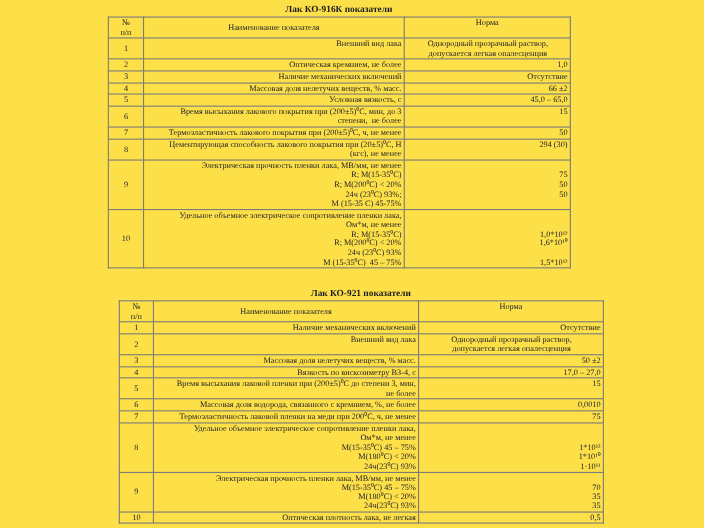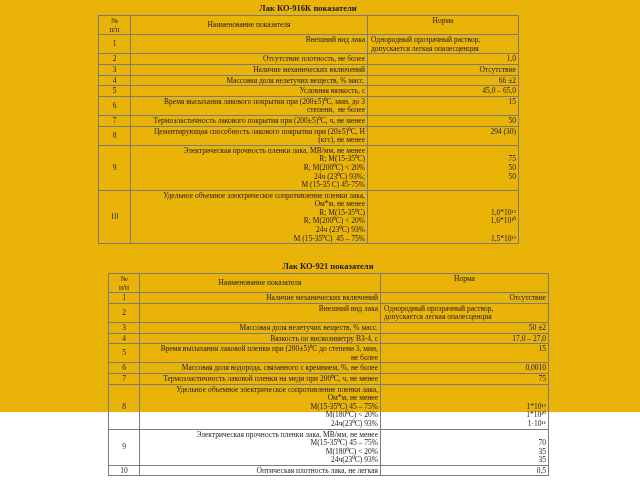--- a/index.html
+++ b/index.html
@@ -7,22 +7,22 @@
     padding: 0;
     width: 640px;
     height: 480px;
     background: #ffffff;
     overflow: hidden;
     font-family: "Liberation Serif", serif;
   }
   .page {
     position: relative;
     width: 640px;
-    height: 412px;
-    background: #eab308;
+    height: 480px;
+    background: #fde047;
     color: #21212b;
   }
   .tbl-block { position: absolute; }
   .tbl-block.first  { left: 98px; top: 3px;   width: 420px; }
   .tbl-block.second { left: 108px; top: 261px; width: 440px; }
   .tbl-title {
     text-align: center;
     font-weight: bold;
     font-size: 8.5px;
     line-height: 10px;
@@ -43,21 +43,21 @@
     padding: 1px 2px 0 2px;
     white-space: pre-wrap;
     color: #21212b;
     overflow: hidden;
   }
   th.num, td.num  { text-align: center; vertical-align: middle; }
   th.name         { text-align: center; vertical-align: middle; }
   td.name         { text-align: right;   vertical-align: top; padding-left: 4px; }
   th.norm         { vertical-align: top; }
   td.norm         { text-align: right; vertical-align: top; }
-  td.norm.left    { text-align: left; padding-left: 3px; }
+  td.norm.left    { text-align: center; padding-left: 3px; }
 </style>
 </head>
 <body>
 
 <div class="page">
 
   <section class="tbl-block first">
     <div class="tbl-title">Лак КО-916К показатели</div>
     <table>
       <colgroup>
@@ -75,21 +75,21 @@
       </thead>
       <tbody>
           <tr>
             <td class="num">1</td>
             <td class="name">Внешний вид лака</td>
             <td class="norm left">Однородный прозрачный раствор,
 допускается легкая опалесценция</td>
           </tr>
           <tr>
             <td class="num">2</td>
-            <td class="name"> Отсутствие плотность, не более</td>
+            <td class="name"> Оптическая кремнием, не более</td>
             <td class="norm">1,0</td>
           </tr>
           <tr>
             <td class="num">3</td>
             <td class="name">Наличие механических включений</td>
             <td class="norm">Отсутствие</td>
           </tr>
           <tr>
             <td class="num">4</td>
             <td class="name">Массовая доля нелетучих веществ, % масс.</td>

